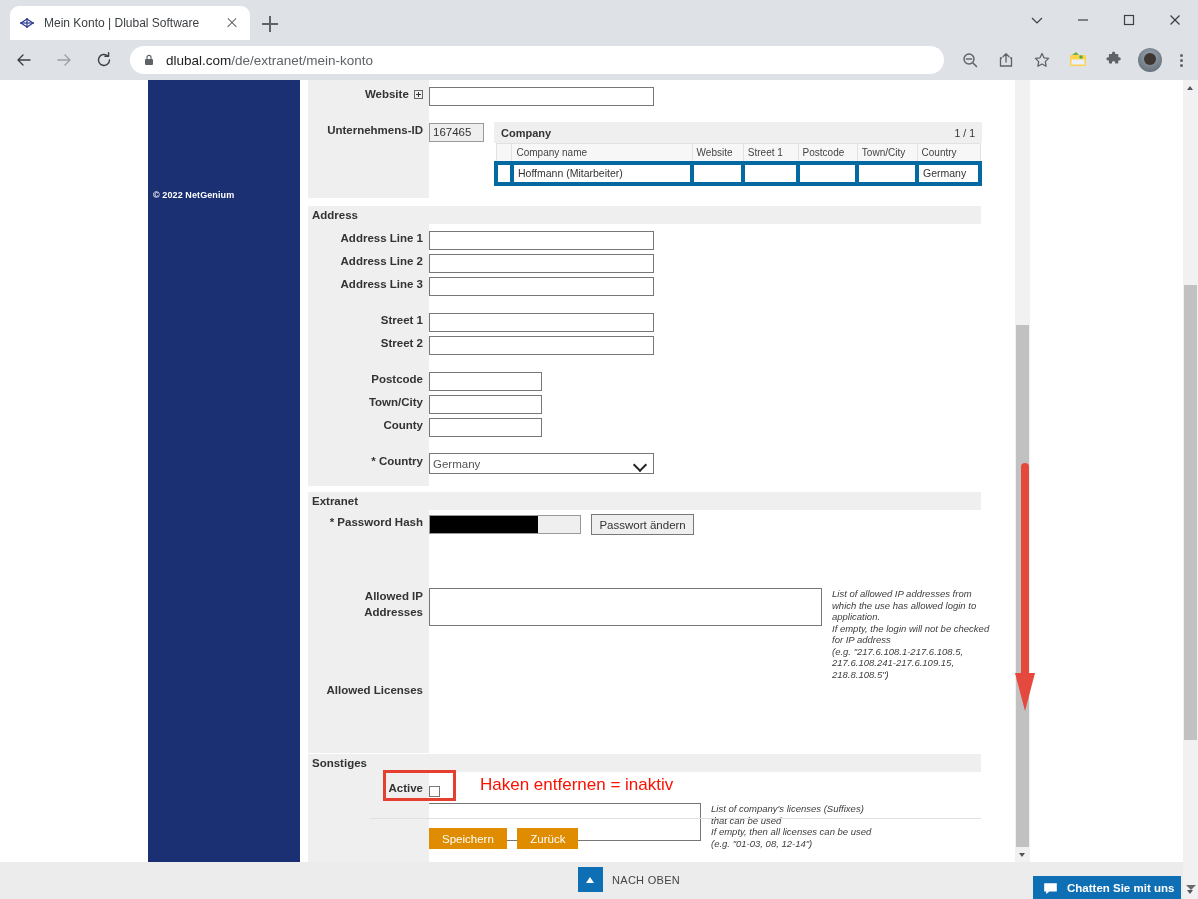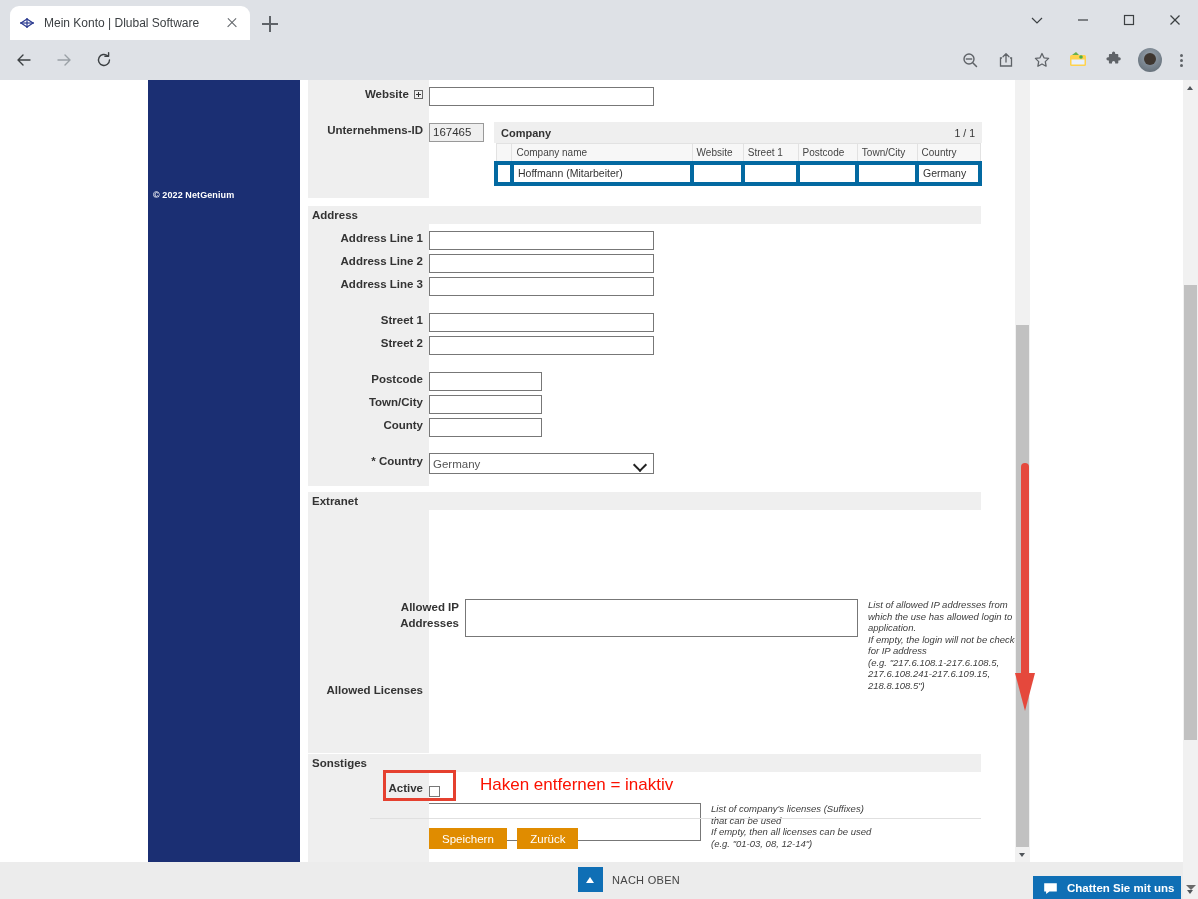--- a/index.html
+++ b/index.html
@@ -279,20 +279,29 @@
           <path d="M3 9 H14 M10 4 L15 9 L10 14" fill="none" stroke="#9aa0a6" stroke-width="1.4" stroke-linecap="round" stroke-linejoin="round"></path>
         </svg>
     </div>
     <div class="navbtn">
       <svg width="18" height="18" viewBox="0 0 18 18">
         <path d="M14.5 9 A5.5 5.5 0 1 1 12.6 4.8" fill="none" stroke="#3c4043" stroke-width="1.4" stroke-linecap="round"></path>
         <path d="M13.6 1.6 L13.6 5.3 L9.9 5.3" fill="none" stroke="#3c4043" stroke-width="1.4" stroke-linecap="round" stroke-linejoin="round"></path>
       </svg>
     </div>
 
+    <div id="omnibox">
+      <span id="lock-icon">
+        <svg width="14" height="14" viewBox="0 0 14 14">
+          <rect x="3" y="6" width="8" height="6" rx="1" fill="#5f6368"></rect>
+          <path d="M5 6 V4.4 A2 2 0 0 1 9 4.4 V6" fill="none" stroke="#5f6368" stroke-width="1.2"></path>
+        </svg>
+      </span>
+      <span id="omnibox-url"><b>dlubal.com</b><span>/de/extranet/mein-konto</span></span>
+    </div>
 
     <div id="toolbar-right">
       <div class="tbicon">
         <svg width="18" height="18" viewBox="0 0 18 18">
           <circle cx="8" cy="8" r="5" fill="none" stroke="#5f6368" stroke-width="1.4"></circle>
           <line x1="4.8" y1="8" x2="11.2" y2="8" stroke="#5f6368" stroke-width="1.4"></line>
           <line x1="12" y1="12" x2="15.5" y2="15.5" stroke="#5f6368" stroke-width="1.5" stroke-linecap="round"></line>
         </svg>
       </div>
       <div class="tbicon">
@@ -457,23 +466,36 @@
           <select class="sel">
             <option>Germany</option>
           </select>
         </span>
       </div>
     </div>
 
     <div class="section-header" style="top:412px;">Extranet</div>
     <div class="label-gutter" style="top:430px; height:243px;"></div>
 
-
-
-    <div class="frow" style="top:519px;margin-left:36px;">
+    <div class="frow" style="top:434px;">
+      <div class="flabel">
+        <span class="req">*</span>
+        <span>Password Hash</span>
+      </div>
+      <div class="fctl">
+        <span id="pw-field">
+          <input class="tbox readonly" style="width: 152px;" readonly="" value="">
+          <span id="pw-mask"></span>
+        </span>
+        <button class="btn-grey" style="margin-left:6px;">Passwort ändern</button>
+      </div>
+    </div>
+
+
+    <div class="frow" style="top:508px;">
       <div class="flabel">Allowed IP Addresses</div>
       <div class="fctl" style="display:flex; align-items:flex-start;">
         <textarea class="tarea" style="width: 393px; height: 38px;"></textarea>
         <div class="help" style="margin-left:10px; white-space:pre-line;">List of allowed IP addresses from which the use has allowed login to application.
 If empty, the login will not be checked for IP address
 (e.g. "217.6.108.1-217.6.108.5, 217.6.108.241-217.6.109.15, 218.8.108.5")</div>
       </div>
     </div>
 
     <div class="frow" style="top:602px;flex-direction:column;">

